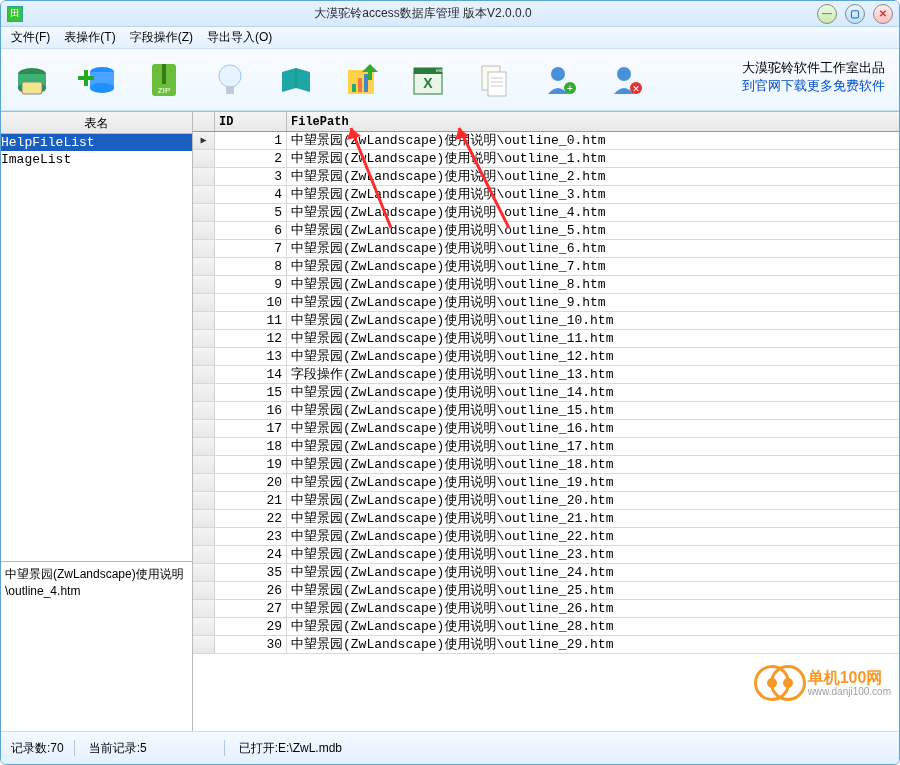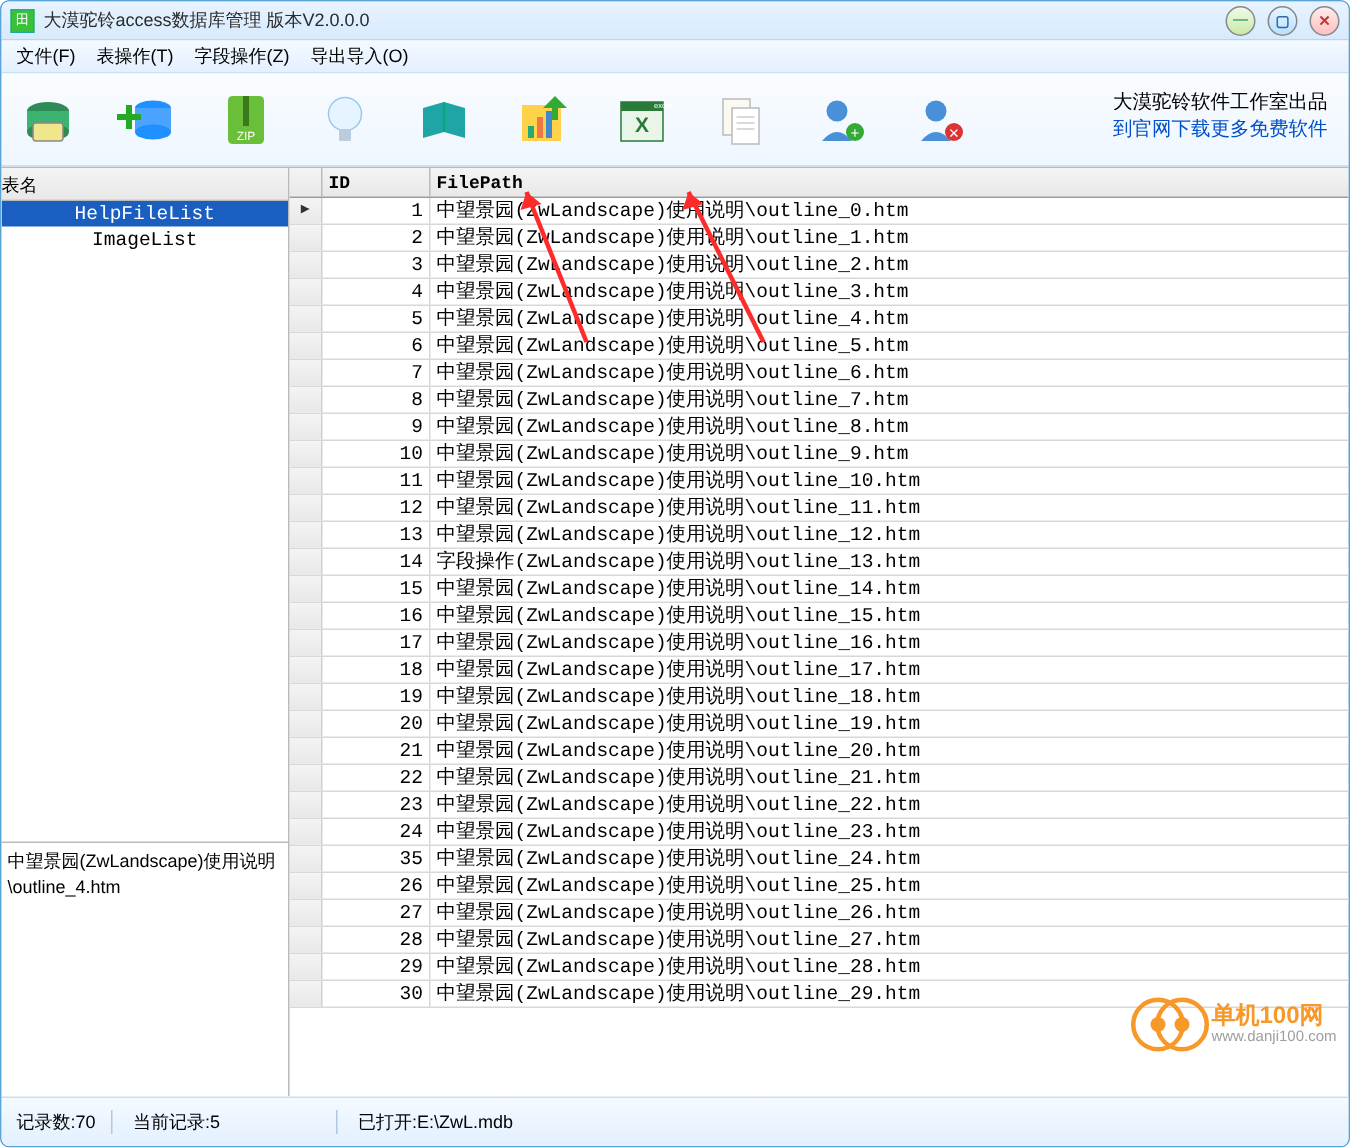--- a/index.html
+++ b/index.html
@@ -1,36 +1,36 @@
 <!DOCTYPE html>
 <html><head>
 <meta charset="utf-8">
 <style>
 * { box-sizing: border-box; margin: 0; padding: 0; }
 body { font-family: "Microsoft YaHei", SimSun, Arial, sans-serif; font-size: 12px; background: #fff; }
 .window { width: 900px; height: 765px; border: 1px solid #5aa3d6; border-radius: 6px; overflow: hidden; background: #fff; display: flex; flex-direction: column; }
 .titlebar { height: 26px; background: linear-gradient(#e8f3ff, #d7eafd); display: flex; align-items: center; padding: 0 6px; border-bottom: 1px solid #b9d6ef; }
 .titlebar .appicon { width: 16px; height: 16px; background: #3ac13a; border: 1px solid #2a9; margin-right: 6px; display: inline-flex; align-items: center; justify-content: center; font-size: 9px; color: #fff; }
-.titlebar .title { color: #2b2b2b; flex: 1; }
+.titlebar .title { color: #2b2b2b; flex: 1; text-align: center; }
 .titlebar .winbtns { display: flex; gap: 8px; }
 .winbtn { width: 20px; height: 20px; border-radius: 50%; border: 1px solid #888; display: flex; align-items: center; justify-content: center; font-size: 10px; font-weight: bold; cursor: pointer; }
 .winbtn.min { background: linear-gradient(#f0fbe6,#c8e9a8); color:#4a7; }
 .winbtn.max { background: linear-gradient(#e6f6ff,#b8e0ff); color:#36a; }
 .winbtn.close { background: linear-gradient(#ffecec,#ffbfbf); color:#c33; }
 .menubar { height: 22px; background: linear-gradient(#f4faff,#e3f0ff); border-bottom: 1px solid #c9dff2; display: flex; align-items: center; padding: 0 6px; gap: 6px; }
 .menubar span { padding: 2px 4px; cursor: pointer; text-align: center; }
 .toolbar { height: 62px; background: linear-gradient(#f9fcff,#eef6ff); border-bottom: 1px solid #c9dff2; display: flex; align-items: center; padding: 0 10px; gap: 24px; position: relative; }
 .tbtn { width: 42px; height: 42px; display: flex; align-items: center; justify-content: center; cursor: pointer; }
 .rightpromo { position: absolute; right: 14px; top: 10px; text-align: center; font-size: 13px; }
 .rightpromo a { color: #0050c8; cursor: pointer; margin-top: 32px; }
 .content { flex: 1; display: flex; border-top: 1px solid #b9b9b9; overflow: hidden; }
 .leftpane { width: 192px; border-right: 1px solid #b9b9b9; display: flex; flex-direction: column; background: #fff; }
-.leftpane .hdr { height: 22px; background: linear-gradient(#f4f4f4,#e8e8e8); border-bottom: 1px solid #bbb; text-align: left; line-height: 22px; font-family: SimSun; }
+.leftpane .hdr { height: 22px; background: linear-gradient(#f4f4f4,#e8e8e8); border-bottom: 1px solid #bbb; text-align: center; line-height: 22px; font-family: SimSun; }
 .leftpane .list { flex: 1; overflow: auto; font-family: "Courier New", monospace; font-size: 13px; }
-.leftpane .list div { padding: 1px 20px; cursor: pointer; text-align: center; }
+.leftpane .list div { padding: 1px 0; cursor: pointer; }
 .leftpane .list .sel { background: #1a5fbf; color: #fff; }
 .leftpane .info { border-top: 1px solid #bbb; height: 170px; padding: 4px; font-size: 12px; line-height: 1.4; word-break: break-all; }
 .grid { flex: 1; display: flex; flex-direction: column; overflow: hidden; position: relative; }
 .ghdr { display: flex; height: 20px; background: linear-gradient(#f4f4f4,#e8e8e8); border-bottom: 1px solid #999; font-family: "Courier New", monospace; font-weight: bold; }
 .ghdr .rowsel { width: 22px; border-right: 1px solid #bbb; }
 .ghdr .c1 { width: 72px; border-right: 1px solid #bbb; padding-left: 4px; line-height: 20px; }
 .ghdr .c2 { flex: 1; padding-left: 4px; line-height: 20px; }
 .gbody { flex: 1; overflow-y: scroll; font-family: "Courier New", monospace; font-size: 13px; }
 .grow { display: flex; height: 18px; line-height: 18px; border-bottom: 1px solid #d8d8d8; }
 .grow .rowsel { width: 22px; border-right: 1px solid #d0d0d0; background: linear-gradient(#f4f4f4,#e8e8e8); text-align: center; font-size: 10px; color:#333; }
@@ -300,25 +300,20 @@
             <div class="c1">26</div>
             <div class="c2">中望景园(ZwLandscape)使用说明\outline_25.htm</div>
           </div>
           <div class="grow">
             <div class="rowsel"></div>
             <div class="c1">27</div>
             <div class="c2">中望景园(ZwLandscape)使用说明\outline_26.htm</div>
           </div>
           <div class="grow">
             <div class="rowsel"></div>
-            <div class="c1">28</div>
-            <div class="c2">中望景园(ZwLandscape)使用说明\outline_27.htm</div>
-          </div>
-          <div class="grow">
-            <div class="rowsel"></div>
             <div class="c1">29</div>
             <div class="c2">中望景园(ZwLandscape)使用说明\outline_28.htm</div>
           </div>
           <div class="grow">
             <div class="rowsel"></div>
             <div class="c1">30</div>
             <div class="c2">中望景园(ZwLandscape)使用说明\outline_29.htm</div>
           </div>
         </div>
 

